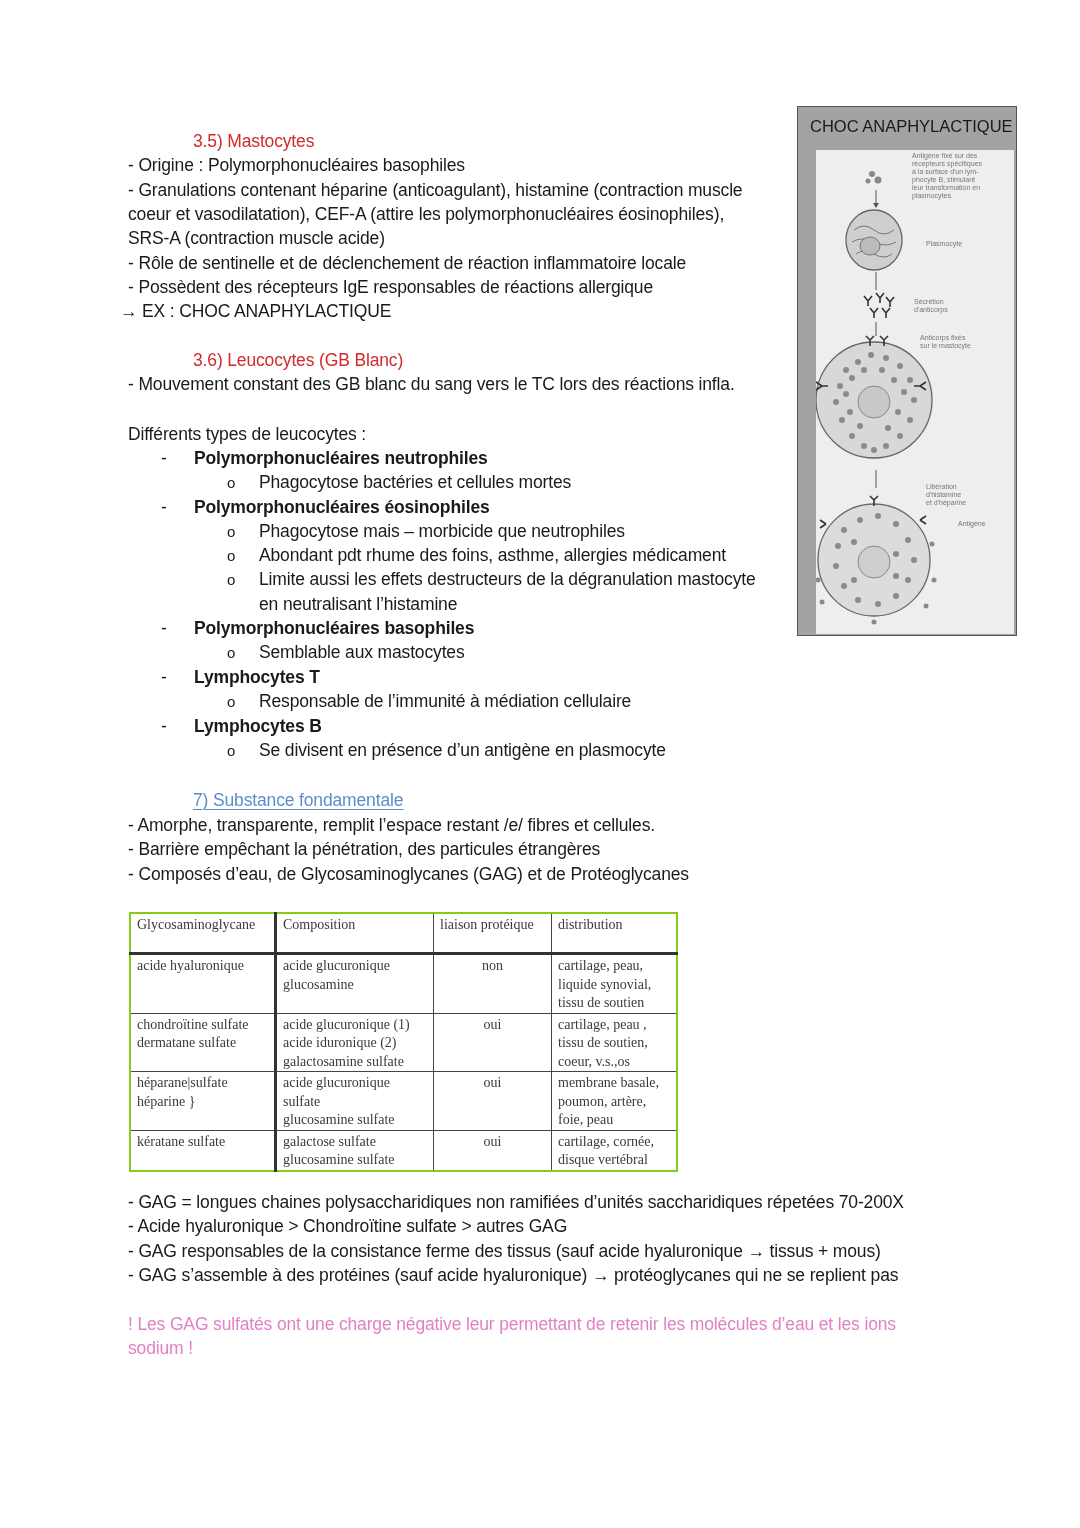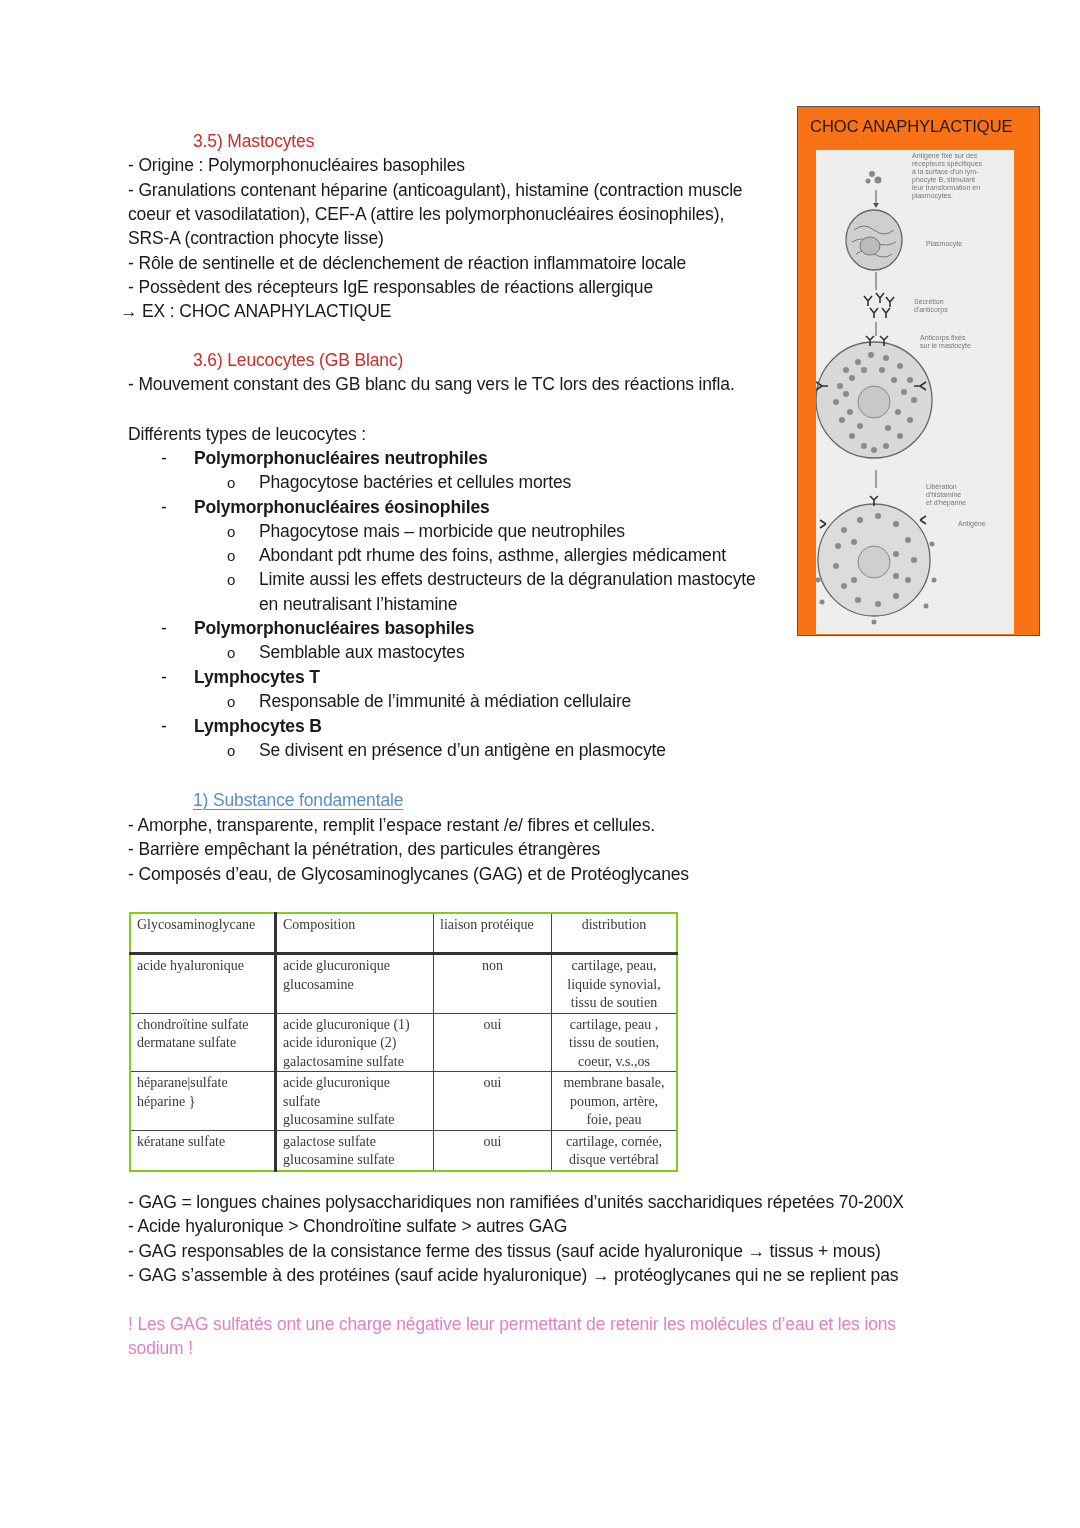--- a/index.html
+++ b/index.html
@@ -13,22 +13,22 @@
   }
   .heading-red { color: #d12b2b; }
   .heading-blue { color: #5b8ec9; text-decoration: underline; text-decoration-thickness: 1px; text-underline-offset: 3px; }
   .bold { font-weight: bold; }
   .pink { color: #e27fc6; }
   .dash { position: absolute; font-size: 17.5px; line-height: 24.4px; }
   .bullet-o { position: absolute; font-size: 15px; line-height: 24.4px; }
 
   
   .figure-box {
-    position: absolute; left: 797px; top: 106px; width: 243px; height: 530px;
-    border: 1px solid #555; background: #f97316; box-sizing: border-box;
+    position: absolute; left: 797px; top: 106px; width: 220px; height: 530px;
+    border: 1px solid #555; background: #a3a3a3; box-sizing: border-box;
   }
   .figure-title {
     position: absolute; left: 12px; top: 10px; font-size: 16.5px; color: #1a1a1a; white-space: nowrap;
   }
   .figure-img {
     position: absolute; left: 18px; top: 43px; width: 198px; height: 484px; background: #eeeeec;
   }
   .fig-label {
     position: absolute; font-size: 7px; line-height: 8px; color: #777; white-space: pre-line;
   }
@@ -41,32 +41,32 @@
   }
   table.gag td, table.gag th {
     border: 1px solid #444; vertical-align: top; padding: 2px 6px 0 6px; line-height: 18.5px;
     font-weight: normal; text-align: left; white-space: nowrap;
   }
   table.gag thead th { height: 36px; border-bottom: 3px solid #333; }
   table.gag td.center { text-align: center; }
   table.gag .c1 { width: 131px; }
   table.gag .c2 { width: 144px; border-left: 3px solid #333; }
   table.gag .c3 { width: 105px; }
-  table.gag .c4 { width: 112px; text-align: center; }
+  table.gag .c4 { width: 112px; }
   .cell-line { display: block; }
 </style>
 </head>
 <body>
 
 <div>
   <div class="line heading-red" style="left:193px;top:129px;">3.5) Mastocytes</div>
   <div class="line" style="left:128px;top:153px;">- Origine : Polymorphonucléaires basophiles</div>
   <div class="line" style="left:128px;top:178px;">- Granulations contenant héparine (anticoagulant), histamine (contraction muscle</div>
   <div class="line" style="left:128px;top:202px;">coeur et vasodilatation), CEF-A (attire les polymorphonucléaires éosinophiles),</div>
-  <div class="line" style="left:128px;top:226px;">SRS-A (contraction phocyte lisse)</div>
+  <div class="line" style="left:128px;top:226px;">SRS-A (contraction muscle acide)</div>
   <div class="line" style="left:128px;top:251px;">- Rôle de sentinelle et de déclenchement de réaction inflammatoire locale</div>
   <div class="line" style="left:128px;top:275px;">- Possèdent des récepteurs IgE responsables de réactions allergique</div>
   <div class="line" style="left:120px;top:299px;">→ EX : CHOC ANAPHYLACTIQUE</div>
 </div>
 
 <div class="figure-box">
   <div class="figure-title">CHOC ANAPHYLACTIQUE</div>
   <div class="figure-img">
     <svg width="198" height="484" viewBox="0 0 198 484">
 
@@ -218,21 +218,21 @@
   <span class="bullet-o" style="left:227px;top:690px;">o</span>
   <div class="line" style="left:259px;top:689px;">Responsable de l’immunité à médiation cellulaire</div>
 
   <span class="dash" style="left:161px;top:714px;">-</span>
   <div class="line bold" style="left:194px;top:714px;">Lymphocytes B</div>
   <span class="bullet-o" style="left:227px;top:739px;">o</span>
   <div class="line" style="left:259px;top:738px;">Se divisent en présence d’un antigène en plasmocyte</div>
 </div>
 
 <div>
-  <div class="line heading-blue" style="left:193px;top:788px;">1) Substance fondamentale</div>
+  <div class="line heading-blue" style="left:193px;top:788px;">7) Substance fondamentale</div>
   <div class="line" style="left:128px;top:813px;">- Amorphe, transparente, remplit l’espace restant /e/ fibres et cellules.</div>
   <div class="line" style="left:128px;top:837px;">- Barrière empêchant la pénétration, des particules étrangères</div>
   <div class="line" style="left:128px;top:862px;">- Composés d’eau, de Glycosaminoglycanes (GAG) et de Protéoglycanes</div>
 </div>
 
 <table class="gag">
   <thead>
     <tr>
       <th class="c1">Glycosaminoglycane</th>
       <th class="c2">Composition</th>

